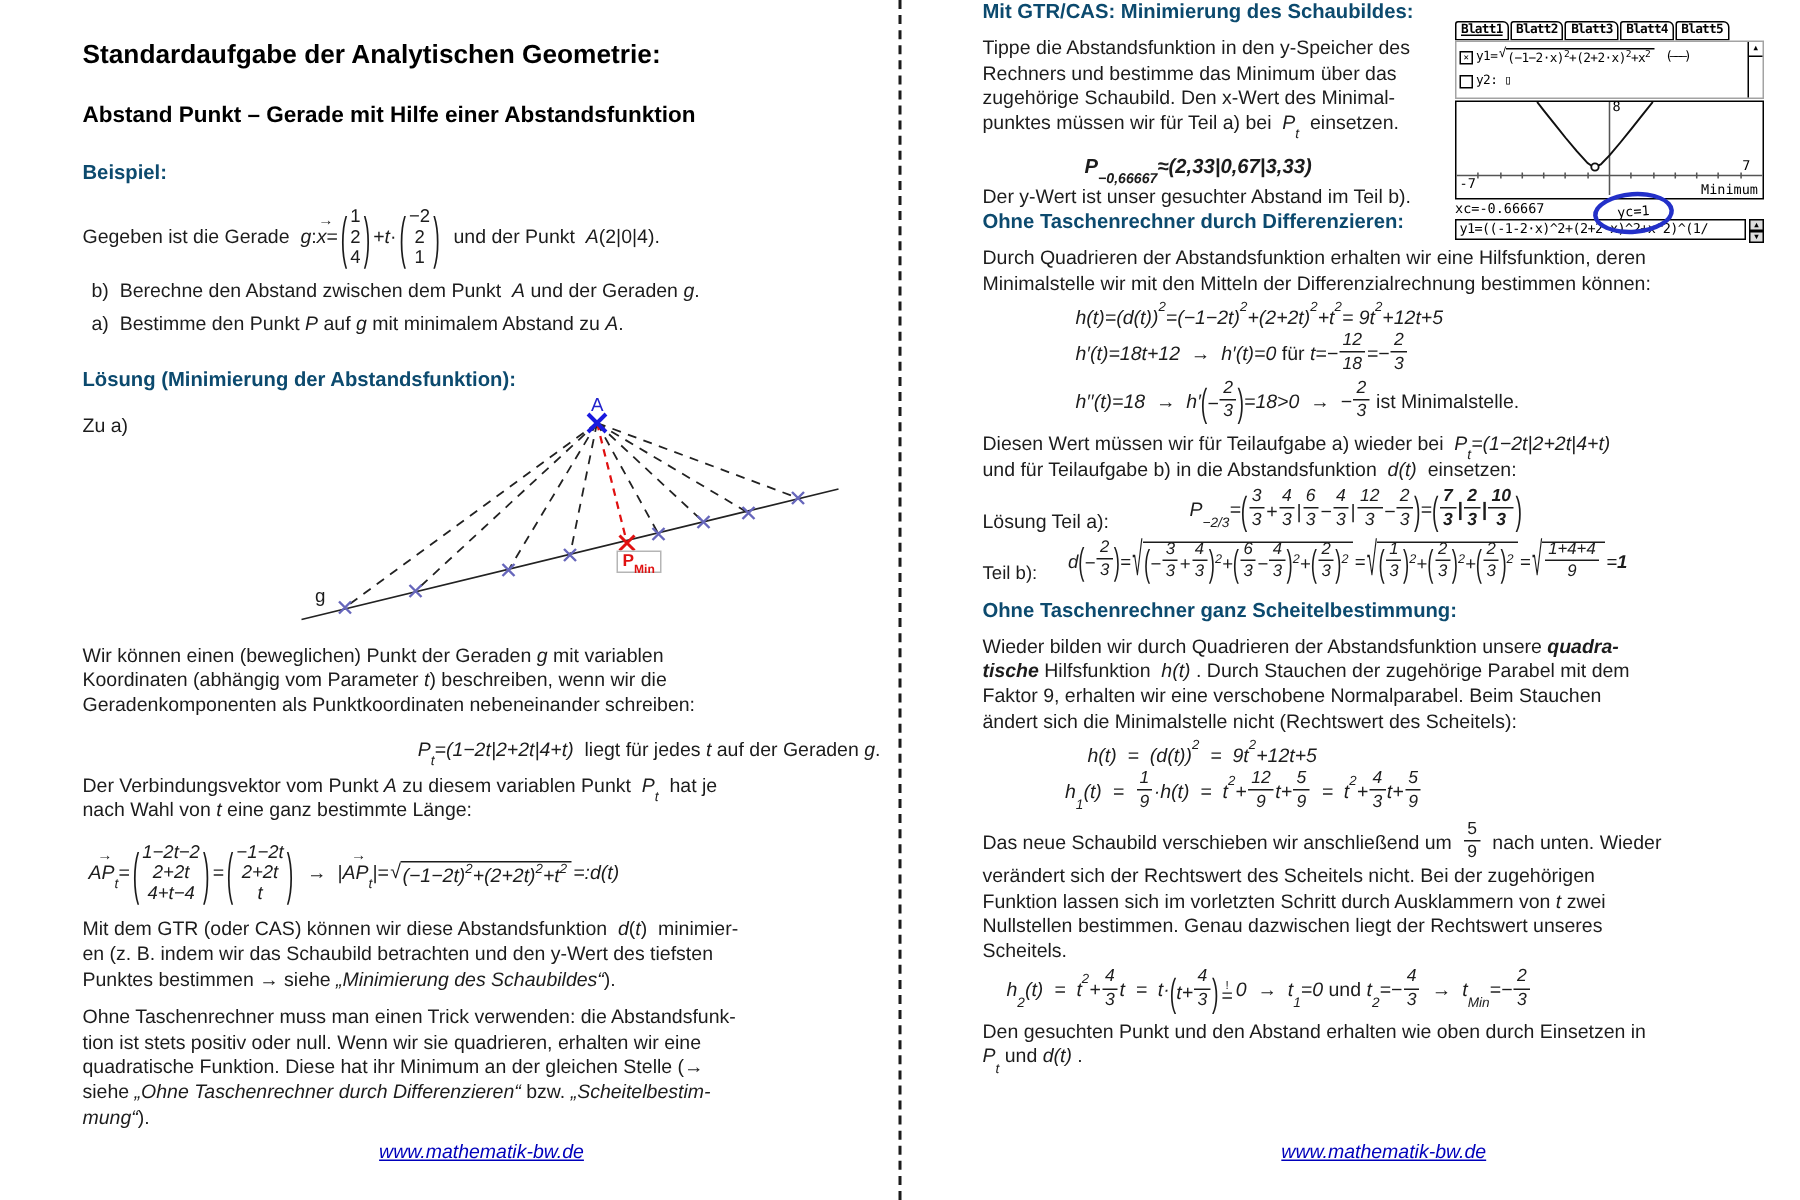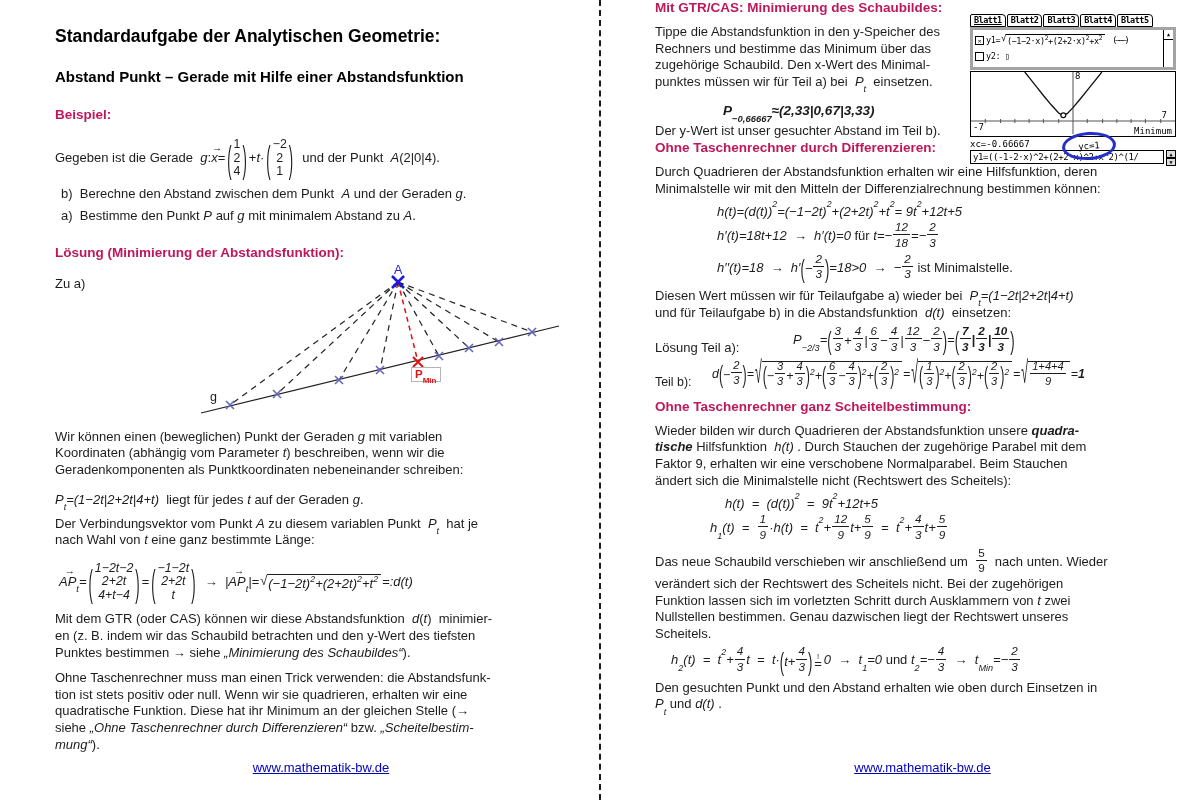--- a/index.html
+++ b/index.html
@@ -5,28 +5,28 @@
   html,body{margin:0;padding:0;background:#fff;}
   body{width:1200px;height:800px;overflow:hidden;position:relative;
        font-family:"Liberation Sans","DejaVu Sans",sans-serif;color:#1c1c1c;}
   .page{position:absolute;top:0;height:800px;}
   .page-l{left:55px;width:532px;}
   .page-r{left:655px;width:535px;}
   .divider{position:absolute;left:599px;top:0;bottom:0;width:0;
            border-left:2px dashed #1b1b1b;}
   h1{font-size:17.5px;margin:26px 0 0 0;color:#000;}
   h2{font-size:15px;margin:21px 0 0 0;color:#000;}
-  h3{font-size:13.5px;margin:22px 0 0 0;color:#be185d;}
+  h3{font-size:13.5px;margin:22px 0 0 0;color:#0c4a6e;}
   p{font-size:13px;line-height:16.6px;margin:9px 0 0 0;}
   .listitem{font-size:13px;margin:7px 0 0 6px;}
   .listitem:first-of-type{margin-top:15px;}
   .math{font-style:italic;}
   .rm{font-style:normal;}
   .formula{font-size:13px;margin:6px 0 0 0;padding-top:7px;}
-  .center{text-align:left;}
+  .center{text-align:right;}
   .fline{display:flex;align-items:flex-end;gap:0;}
   .flabel{font-style:normal;flex:0 0 auto;}
   
   sup{font-size:.68em;position:relative;top:-.45em;line-height:0;}
   sub{font-size:.7em;position:relative;top:.3em;line-height:0;}
   .mfrac{display:inline-block;vertical-align:middle;text-align:center;line-height:1;
          font-size:.9em;margin:0 1px;position:relative;top:-2px;}
   .mfrac .mnum{display:block;padding:0 2px 1.5px;}
   .mfrac .mden{display:block;border-top:1px solid currentColor;padding:1.5px 2px 0;}
   .msqrt{display:inline-flex;align-items:flex-start;vertical-align:middle;margin:0 1px;}
@@ -50,21 +50,21 @@
   .mexcl .ex{font-size:.6em;}
   
   .figwrap{position:relative;height:154px;margin-top:6px;font-size:13px;}
   .zua{position:absolute;left:0;top:10px;}
   .figwrap svg{position:absolute;right:0;top:0;}
   .lblA{position:absolute;left:339px;top:-3px;color:#2222cc;font-size:12.5px;}
   .lblg{position:absolute;left:155px;top:124px;font-size:12.5px;}
   .lblp{position:absolute;left:356px;top:101px;color:#e01111;font-weight:bold;
         font-size:11.5px;border:1px solid #b5b5b5;background:#fff;padding:0 3px 1px;}
   .footer{position:absolute;left:0;right:0;top:760px;text-align:center;font-size:13px;}
-  .footer a{color:#0000bb;text-decoration:underline;cursor:pointer;}
+  .footer a{color:#0000bb;text-decoration:underline;cursor:pointer;font-style:italic;}
   
   .page-r h3{margin-top:0;}
   .h-gtr{margin-top:26px;width:340px;}
   .gtr-para{width:336px;}
   .gtr-formula{font-weight:bold;margin-left:68px;font-size:13.5px;}
   .indent1{margin-left:62px;}
   .indent2{margin-left:70px;}
   .indent3{margin-left:55px;}
   .indent4{margin-left:16px;}
   .mt20{margin-top:20px;}
@@ -73,21 +73,21 @@
   .teilb .flabel{width:57px;}
   
   .gtr{position:absolute;left:315px;top:14px;width:206px;height:144px;
        font-family:"DejaVu Sans Mono",monospace;font-size:9px;color:#000;
        font-style:normal;}
   .tabs{display:flex;height:13px;}
   .tab{border:1px solid #000;background:#fff;padding:0 3px;margin-right:1px;
        font-size:8.5px;line-height:11px;letter-spacing:-.5px;font-weight:bold;
        border-radius:2px 4px 0 0;white-space:nowrap;}
   .tab.active{text-decoration:underline;}
-  .frowbox{border:3px solid #a3a3a3;height:37px;position:relative;background:#fff;}
+  .frowbox{border:1px solid #a3a3a3;height:37px;position:relative;background:#fff;}
   .frows{padding:2px 12px 0 2px;}
   .frow{height:16px;display:flex;align-items:center;white-space:nowrap;font-size:8.5px;}
   .frow .gm{letter-spacing:-.4px;}
   .frow sup{font-size:.75em;top:-.4em;}
   .legend{margin-left:6px;letter-spacing:-2px;}
   .cb{display:inline-block;width:7px;height:7px;border:1px solid #000;margin-right:2px;
       font-size:6px;line-height:7px;text-align:center;flex:0 0 auto;}
   .scroll{position:absolute;right:0;top:0;bottom:0;width:9px;border-left:1px solid #000;}
   .scroll .up{display:block;height:9px;border-bottom:1px solid #000;font-size:5px;
               line-height:9px;text-align:center;}

